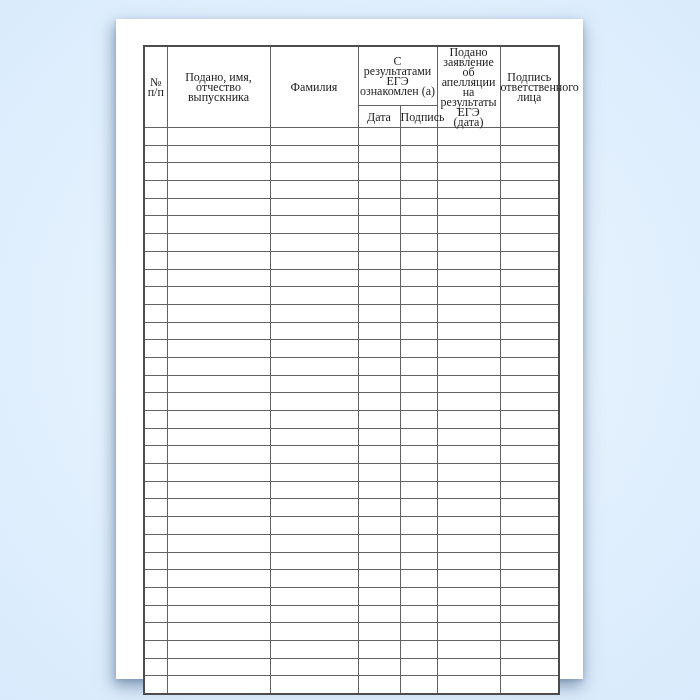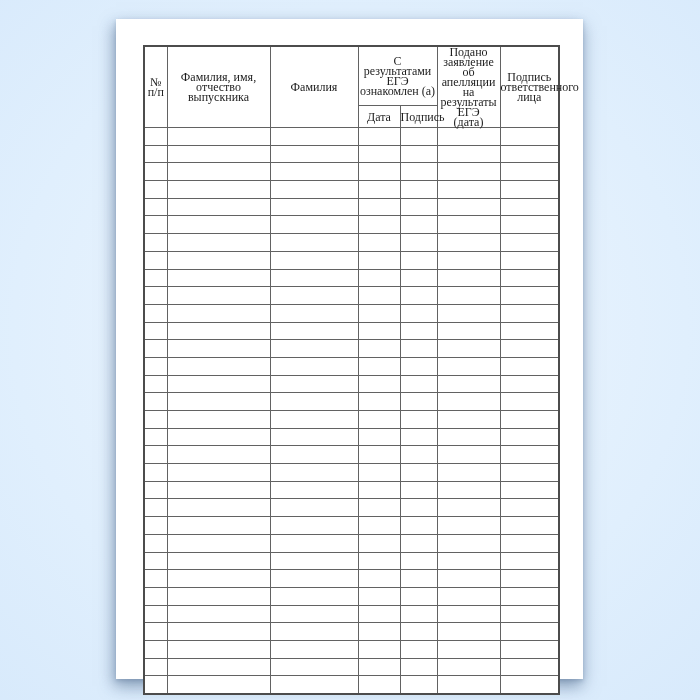--- a/index.html
+++ b/index.html
@@ -49,21 +49,21 @@
       <col style="width:88px">
       <col style="width:42px">
       <col style="width:37px">
       <col style="width:63px">
       <col style="width:59px">
     </colgroup>
     <thead>
       <tr class="hrow-1">
         <th rowspan="2">№
 п/п</th>
-        <th rowspan="2">Фамилия, имя,
+        <th rowspan="2">Подано, имя,
 отчество выпускника</th>
         <th rowspan="2">Фамилия</th>
         <th colspan="2">С результатами
 ЕГЭ ознакомлен (а)</th>
         <th rowspan="2">Подано заявление
 об апелляции на
 результаты ЕГЭ
 (дата)</th>
         <th rowspan="2">Подпись
 ответственного

